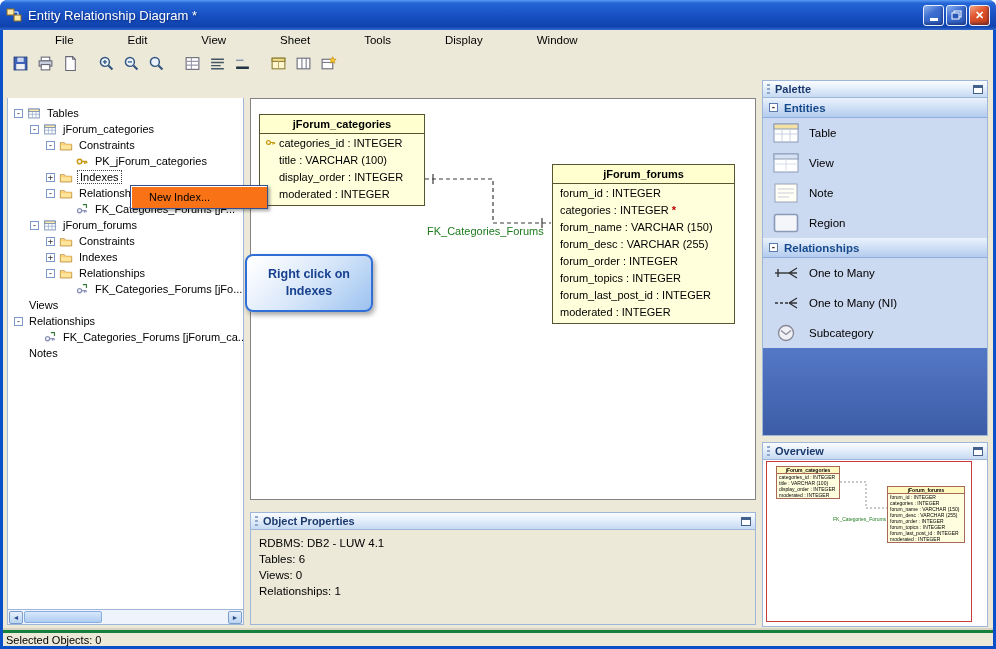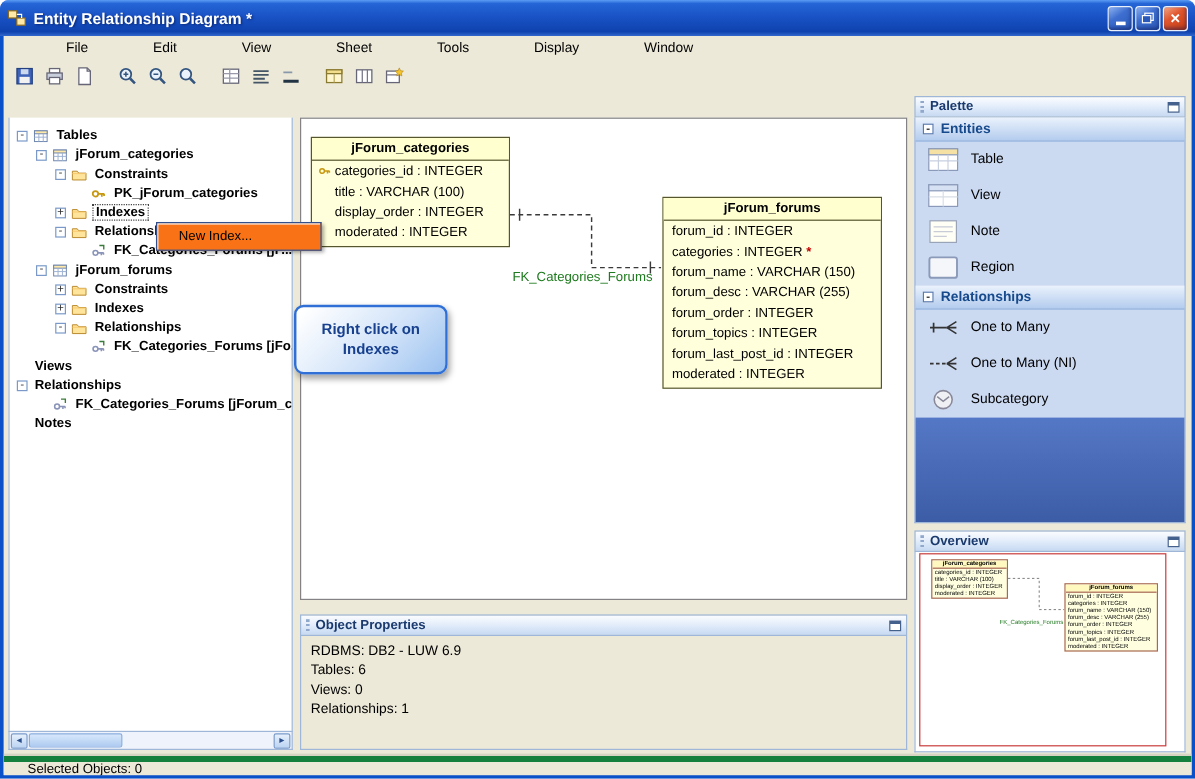--- a/index.html
+++ b/index.html
@@ -5,21 +5,21 @@
   * { margin:0; padding:0; box-sizing:border-box; }
   html,body { width:996px; height:649px; overflow:hidden; }
   body { font-family:"Liberation Sans", sans-serif; background:#fff; position:relative; }
 
   .window { position:absolute; inset:0; background:#0A50C8; border-radius:8px 8px 0 0; }
 
   
   .titlebar { position:absolute; left:0; top:0; right:0; height:30px; border-radius:7px 7px 0 0;
     background:linear-gradient(180deg,#5A9CF5 0%,#2465D6 10%,#1A53C6 45%,#0E42AE 88%,#3268CE 100%);
     display:flex; align-items:center; padding:0 6px; gap:6px; }
-  .title { color:#fff; font-weight:bold; font-size:13px; text-shadow:1px 1px 2px #0A2A7A; flex:1;
+  .title { color:#fff; font-weight:normal; font-size:13px; text-shadow:1px 1px 2px #0A2A7A; flex:1;
     white-space:nowrap; overflow:hidden; }
   .tbtns { display:flex; gap:2px; }
   .tbtn { width:21px; height:21px; border:1px solid #E8F0FC; border-radius:3px; display:flex; align-items:center;
     justify-content:center; color:#fff; font-size:11px; font-weight:bold;
     background:linear-gradient(145deg,#8FB4F2,#3E6FD0 40%,#2A58B8); box-shadow:inset -1px -2px 3px rgba(10,20,80,.45); }
   .tbtn.close { background:linear-gradient(145deg,#F4A988,#E0562E 40%,#C23A12); }
   .minbar { width:8px; height:3px; background:#fff; margin-top:9px; }
 
   
   .client { position:absolute; left:3px; right:3px; top:30px; bottom:3px; background:#ECE9D8; overflow:hidden; }
@@ -45,21 +45,21 @@
   
   .model-panel { position:absolute; left:4px; top:50px; width:237px; height:545px; }
   .model-body { position:absolute; left:0; top:18px; right:0; bottom:15px; background:#fff;
     border:1px solid #9EB6D8; border-top:none; overflow:hidden; font-size:11px; padding-top:7px; }
   .trow { height:16px; display:flex; align-items:center; white-space:nowrap; }
   .d0 { padding-left:6px; } .d1 { padding-left:22px; } .d2 { padding-left:38px; } .d3 { padding-left:54px; }
   .exp { width:9px; height:9px; border:1px solid #7A99C8; background:#fff; font-size:9px; line-height:7px;
     text-align:center; color:#333; margin-right:4px; flex:none; font-family:"DejaVu Sans Mono",monospace; }
   .exp.none { visibility:hidden; }
   .tic { width:14px; height:13px; margin-right:4px; flex:none; }
-  .tl { padding:0 2px;font-weight:bold; }
+  .tl { padding:0 2px; }
   .tl.sel { border:1px dotted #444; }
   .model-hscroll { position:absolute; left:0; bottom:0; right:0; height:15px; background:#EFF3FB;
     border:1px solid #9EB6D8; border-top:none; display:flex; align-items:center; padding:0 1px; gap:1px; }
   .sbtn { width:14px; height:13px; flex:none; background:linear-gradient(180deg,#E6F0FC,#BBD4F2);
     border:1px solid #7A9CCB; border-radius:2px; color:#2A4E8C; font-size:7px; line-height:11px; text-align:center; }
   .sthumb { width:78px; height:12px; background:linear-gradient(180deg,#D8E8FC,#AECBF0);
     border:1px solid #88AEE0; border-radius:2px; }
   .strack { flex:1; }
 
   
@@ -116,21 +116,21 @@
   .mtbl { position:absolute; background:#FFFFE0; border:1px solid #A86858; font-size:5px; line-height:6px; overflow:hidden; }
   .mhead { font-weight:bold; border-bottom:1px solid #A86858; text-align:center; padding:0 1px; background:#FFF9C0; white-space:nowrap; }
   .mrow { padding:0 2px; white-space:nowrap; }
   #mcat { left:13px; top:6px; width:64px; }
   #mfor { left:124px; top:26px; width:78px; }
   .mlabel { position:absolute; left:70px; top:56px; font-size:5px; color:#1E7A1E; white-space:nowrap; }
   .ovsvg { position:absolute; inset:0; pointer-events:none; }
 
   
   .statusbar { position:absolute; left:0; right:0; bottom:0; height:16px; background:#ECE9D8;
-    border-top:5px solid #15803d; box-shadow:0 -2px 0 #D8D4C4; font-size:11px; display:flex; align-items:center; padding-left:20px; }
+    border-top:3px solid #15803d; box-shadow:0 -2px 0 #D8D4C4; font-size:11px; display:flex; align-items:center; padding-left:3px; }
 </style>
 </head>
 <body>
 
 <svg width="0" height="0" style="position:absolute" aria-hidden="true">
 <defs>
   <symbol id="i-folder" viewBox="0 0 16 16">
     <path d="M1 4.5 L6 4.5 L7.5 6.5 L15 6.5 L15 13.5 L1 13.5 Z" fill="#FFE49C" stroke="#B9882A"></path>
     <path d="M1 7 L15 7" stroke="#F7C96B"></path>
   </symbol>
@@ -533,21 +533,21 @@
       <span>Right click on Indexes</span>
     </div>
 
     <div class="objprops">
       <div class="phead">
         <span class="grip"></span>
         <span>Object Properties</span>
         <span class="floatic"></span>
       </div>
       <div class="obody">
-        <div>RDBMS: DB2 - LUW 6.9</div>
+        <div>RDBMS: DB2 - LUW 4.1</div>
         <div>Tables: 6</div>
         <div>Views: 0</div>
         <div>Relationships: 1</div>
       </div>
     </div>
 
     <div class="palette">
       <div class="phead">
         <span class="grip"></span>
         <span>Palette</span>

